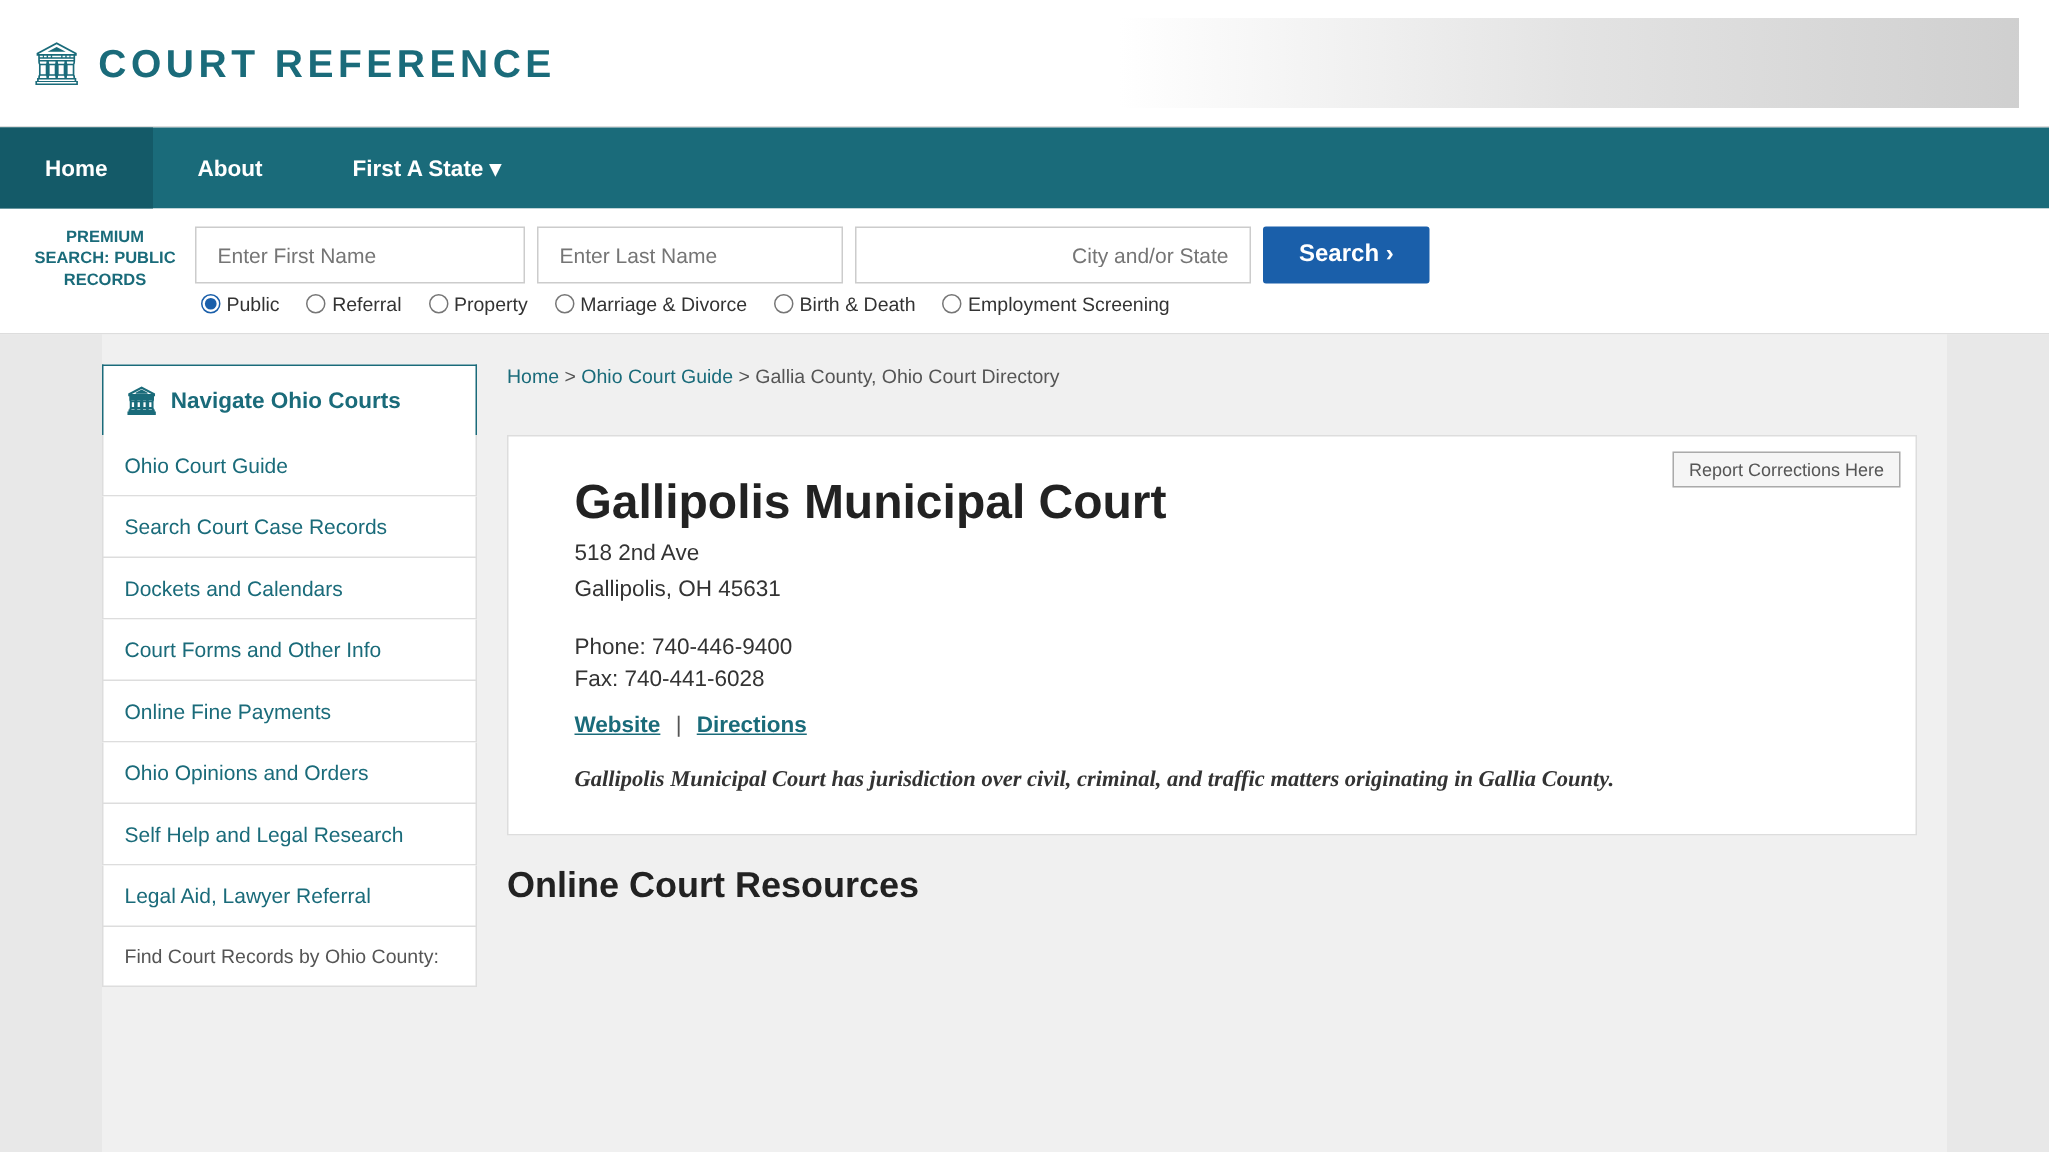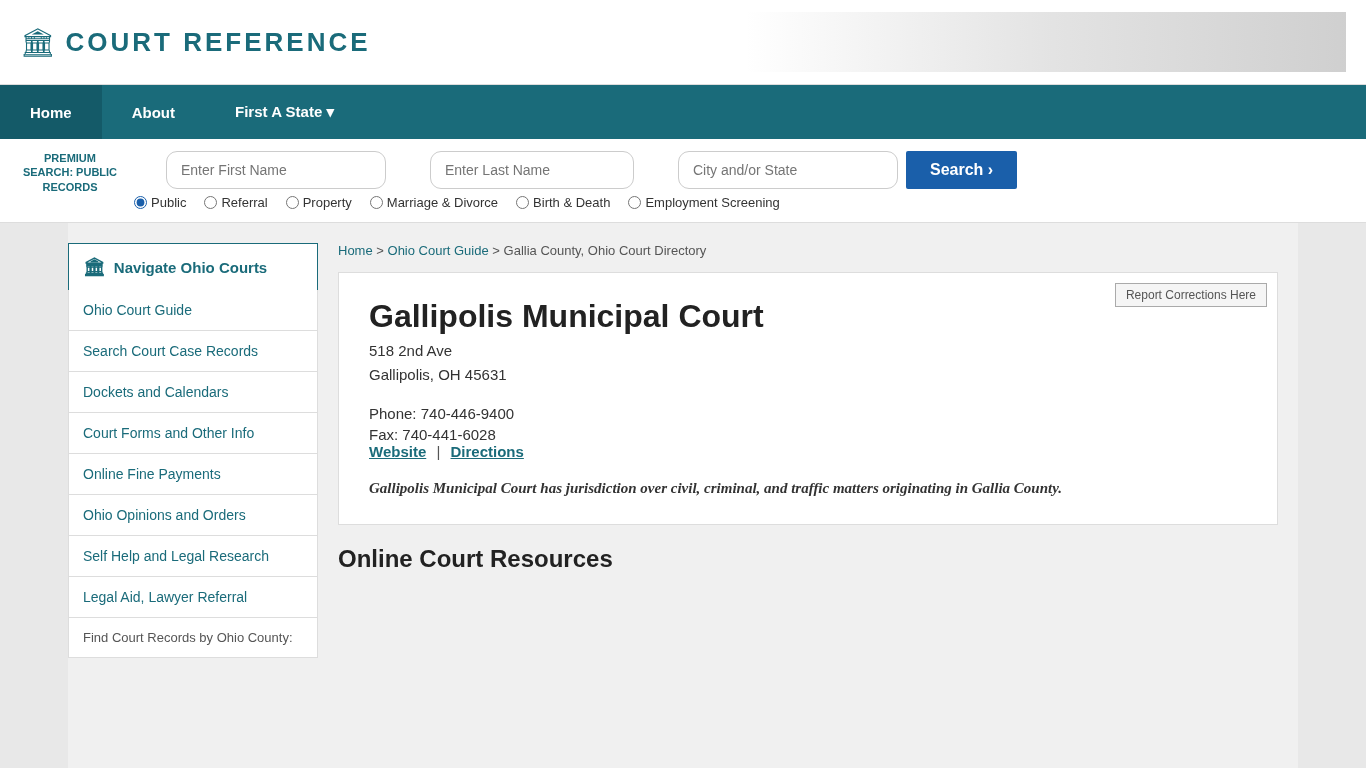--- a/index.html
+++ b/index.html
@@ -81,26 +81,25 @@
     #search-fields {
       display: flex;
       gap: 8px;
       align-items: center;
     }
     #search-fields input {
       border: 1px solid #ccc;
       padding: 10px 14px;
       font-size: 14px;
       color: #0369a1;
-      border-radius: 11px;
-      margin-left: 36px;
+      border-radius: 0;
     }
     #first-name-input { width: 220px; }
     #last-name-input { width: 204px; }
-    #city-state-input { width: 220px; }
+    #city-state-input { width: 264px; text-align: right; }
     #search-button {
       background: #1a5faa;
       color: white;
       border: none;
       padding: 10px 24px;
       font-size: 16px;
       font-weight: bold;
       cursor: pointer;
       border-radius: 2px;
       display: flex;
@@ -172,29 +171,29 @@
       font-size: 13px;
     }
 
     
     #content {
       flex: 1;
       padding: 20px;
       background: #f0f0f0;
     }
     #breadcrumb {
-      margin-bottom: 14px;
+      margin-bottom: 32px;
       font-size: 13px;
     }
     #breadcrumb a { color: #1a6b7a; text-decoration: none; }
     #breadcrumb span { color: #555; }
 
     #court-card {
       background: white;
-      padding: 24px 30px;
+      padding: 24px 44px;
       border: 1px solid #ddd;
       margin-bottom: 20px;
       position: relative;
     }
     #report-corrections {
       position: absolute;
       top: 10px;
       right: 10px;
       border: 1px solid #aaa;
       padding: 4px 10px;
@@ -217,21 +216,21 @@
       line-height: 1.6;
     }
     #court-phone {
       font-size: 15px;
       color: #333;
       margin-bottom: 4px;
     }
     #court-fax {
       font-size: 15px;
       color: #333;
-      margin-bottom: 0;
+      margin-bottom: 14px;
     }
     #court-links {
       margin-bottom: 16px;
       font-size: 15px;
     }
     #court-links a {
       color: #1a6b7a;
       text-decoration: underline;
       font-weight: bold;
       cursor: pointer;

